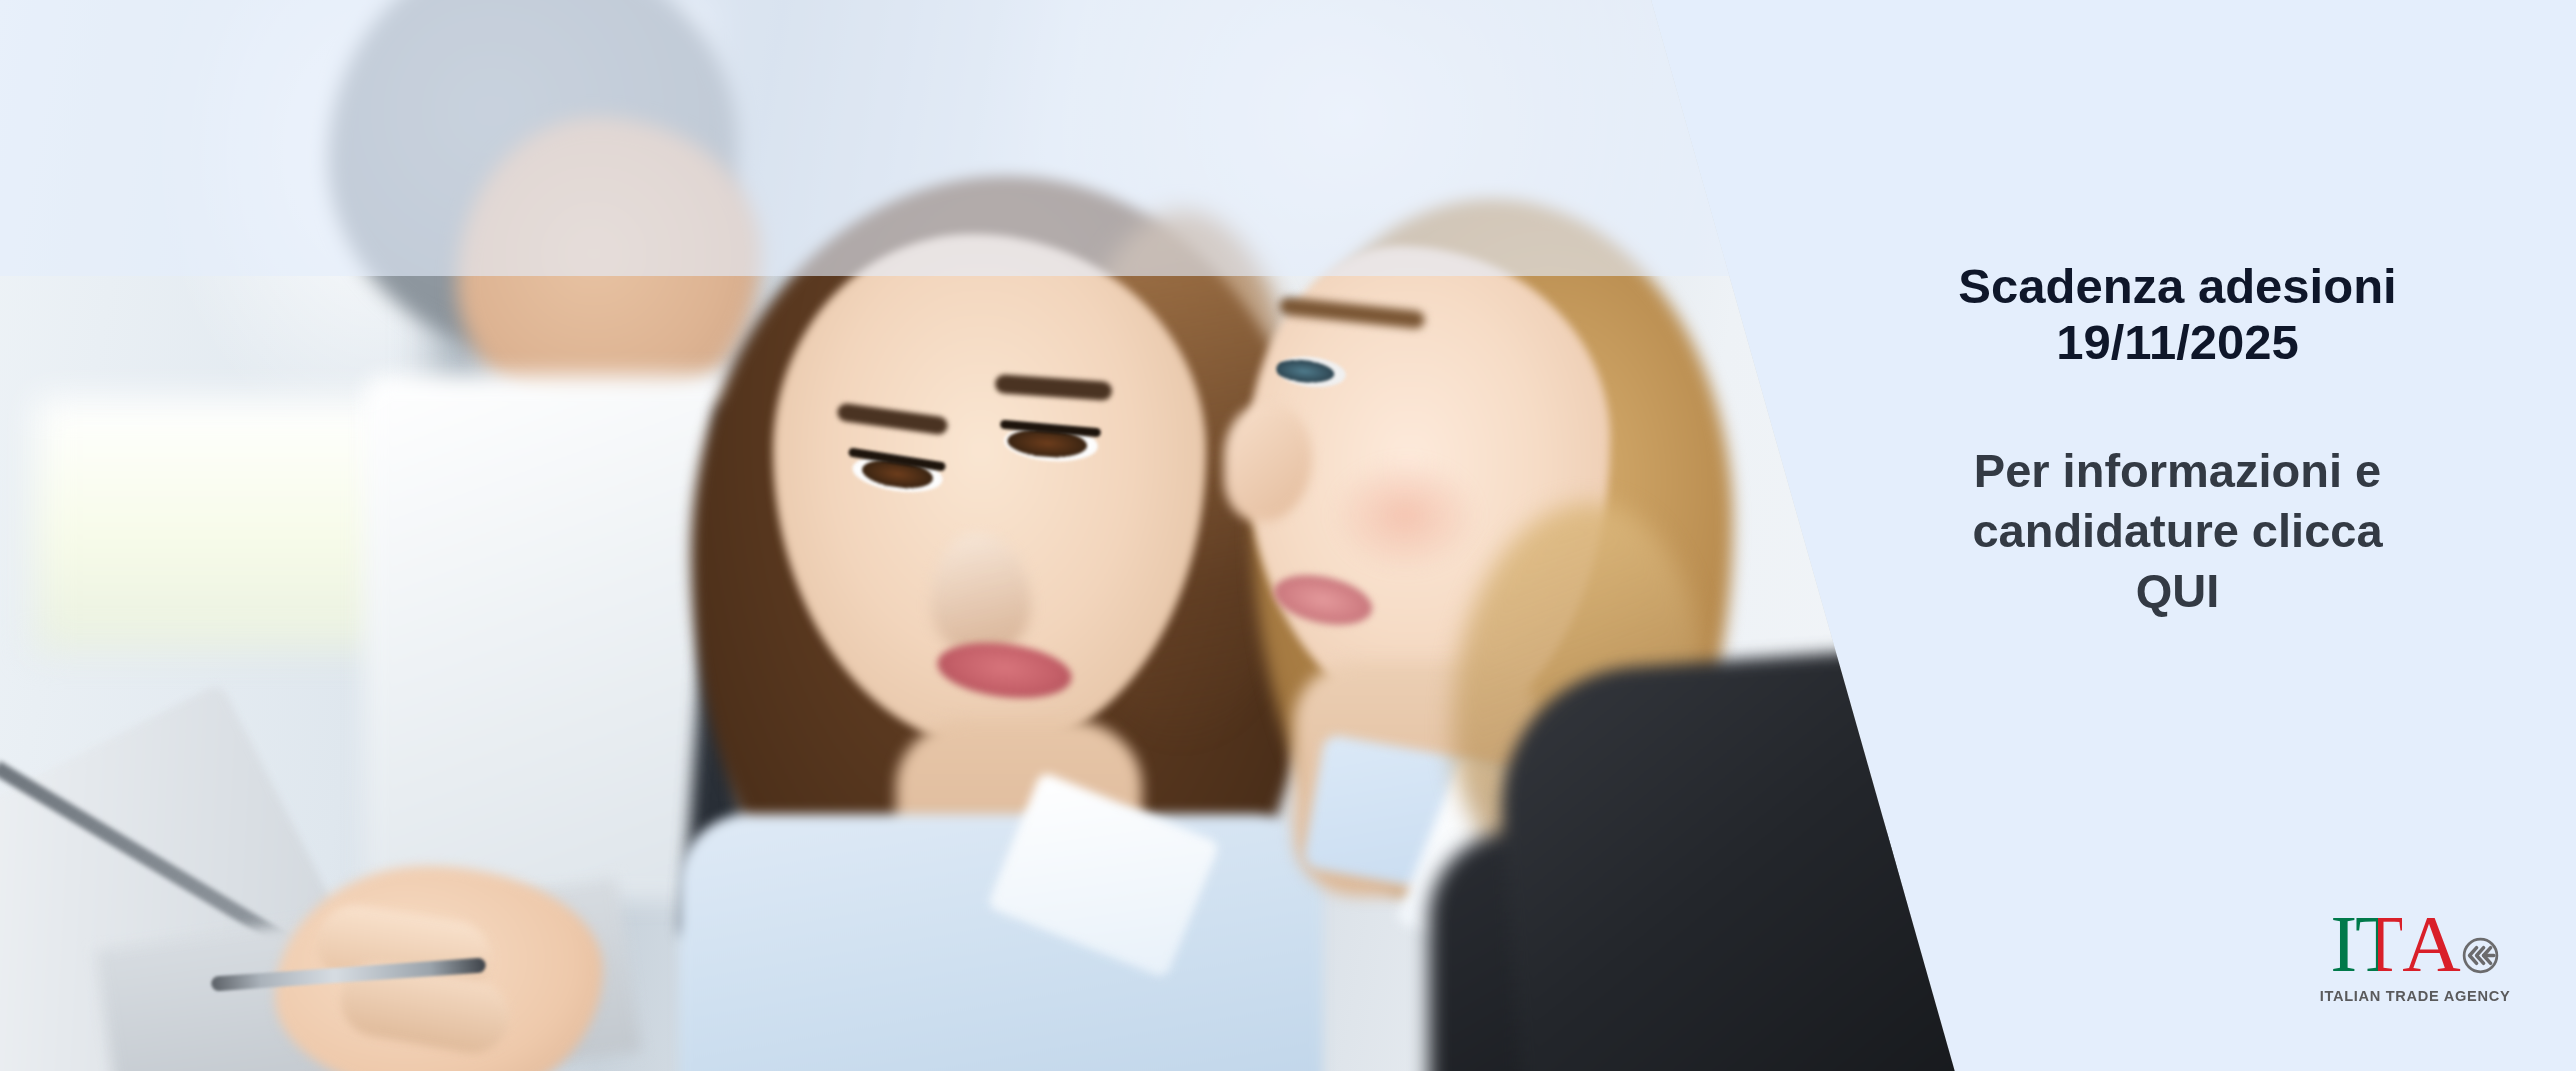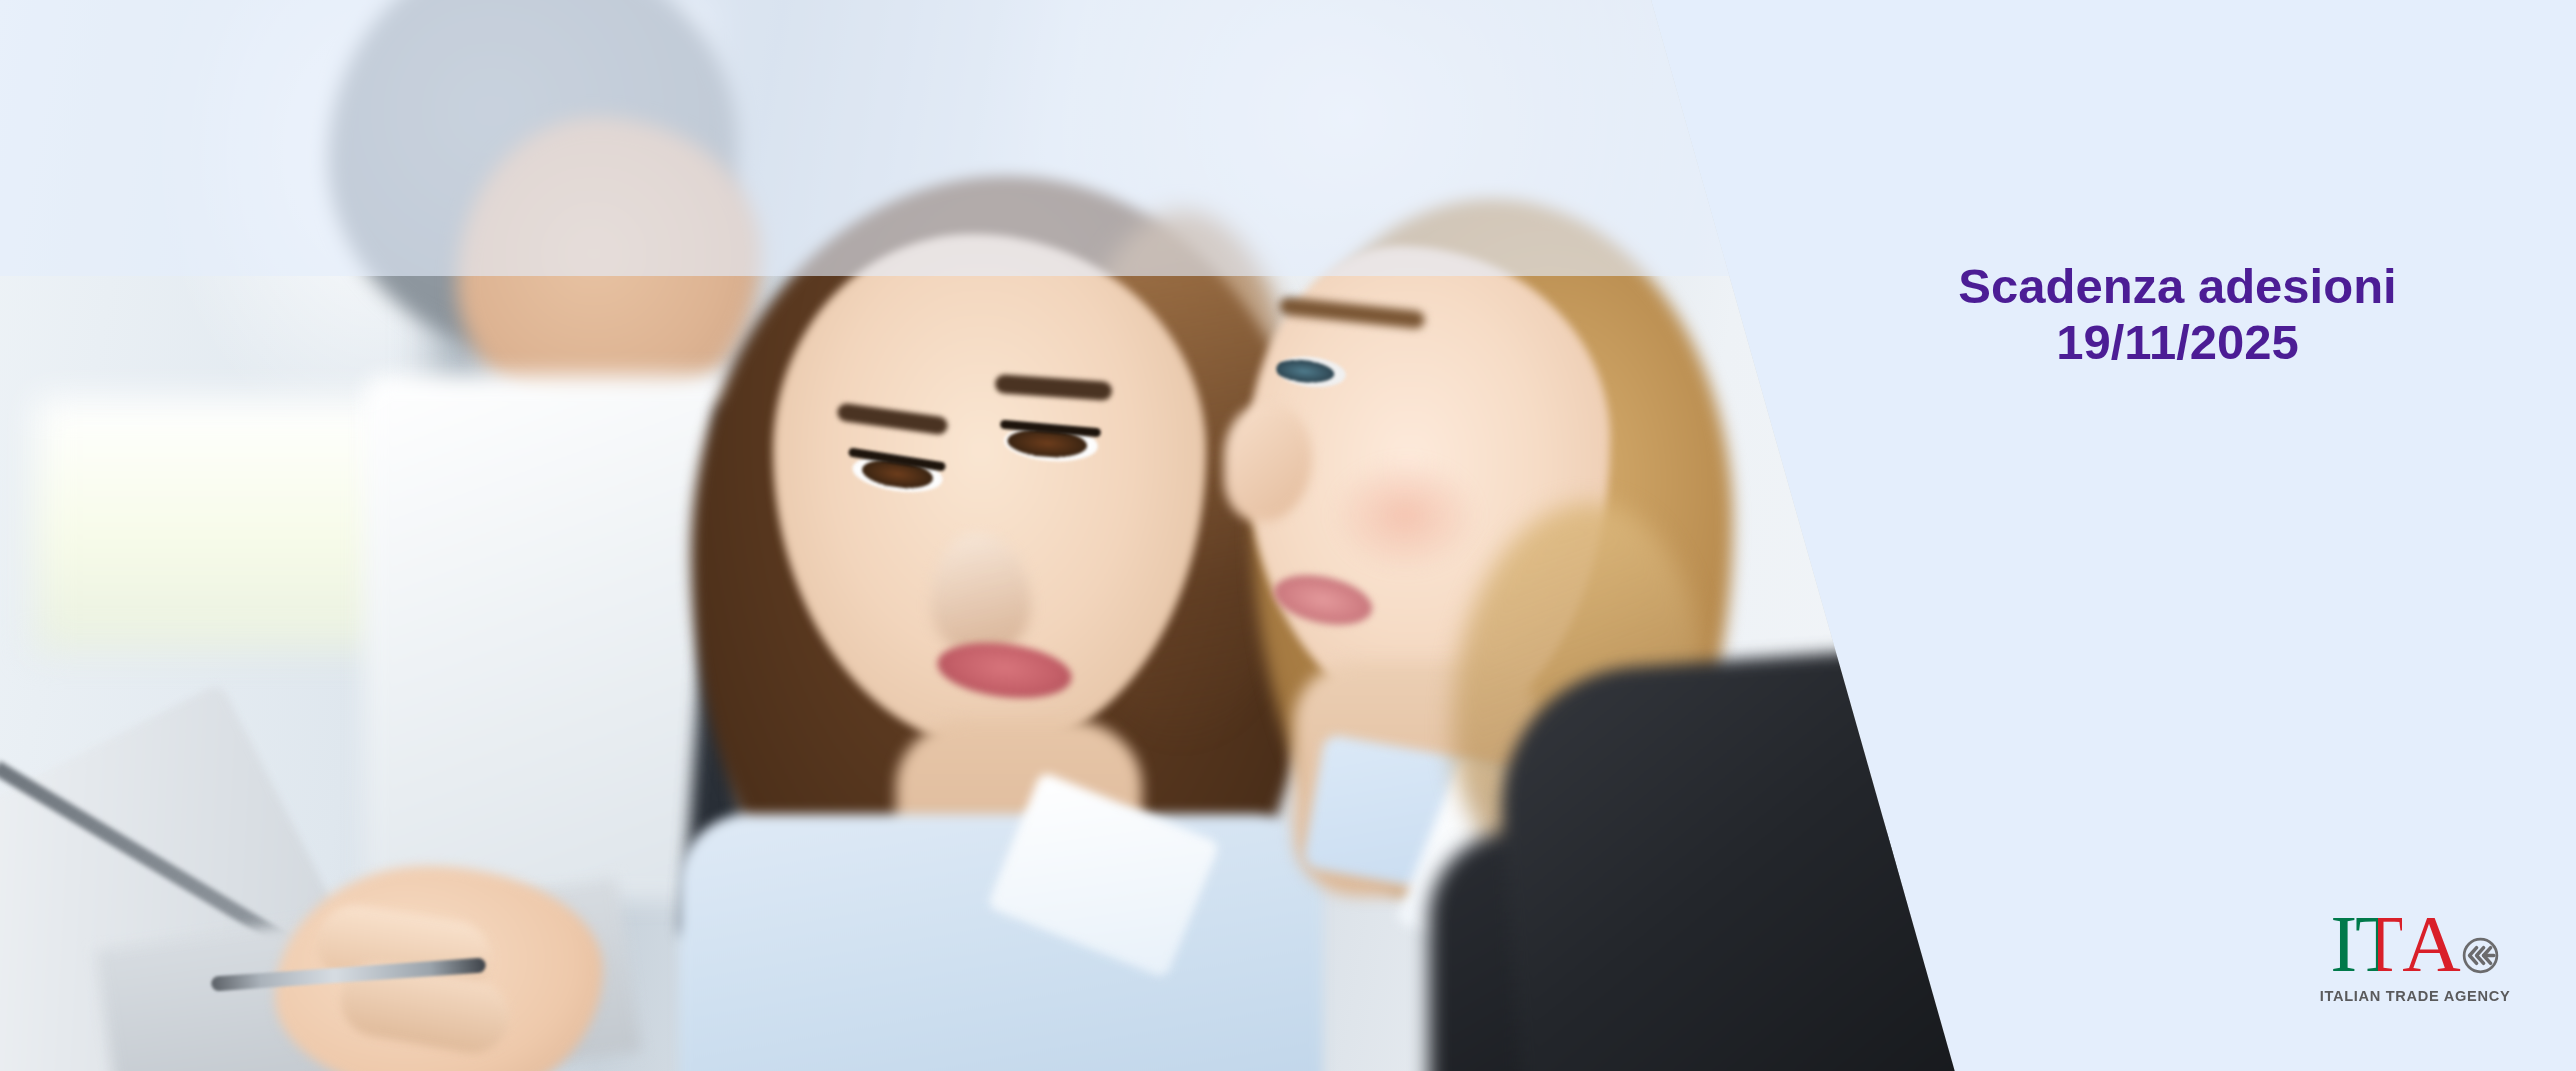--- a/index.html
+++ b/index.html
@@ -289,21 +289,21 @@
   }
 
   
   .right-panel{
     position:absolute;
     left:1791px;top:258px;width:773px;
     text-align:center;
     z-index:12;
   }
   .deadline{
-    color:#4c1d95;
+    color:#0f172a;
     font-weight:bold;
     font-size:49px;
     line-height:1.15;
   }
   .cta{
     margin-top:70px;
     color:#333a44;
     font-weight:bold;
     font-size:47px;
     line-height:1.28;
@@ -403,20 +403,25 @@
 
       <div class="top-overlay"></div>
     </div>
   </div>
 
 
   <div class="right-panel">
     <div class="deadline">
       <div>Scadenza adesioni</div>
       <div>19/11/2025</div>
+    </div>
+    <div class="cta">
+      <div>Per informazioni e</div>
+      <div>candidature clicca</div>
+      <div>QUI</div>
     </div>
   </div>
 
   <div class="logo">
     <div class="logo-mark">
       <span class="logo-i">I</span>
       <span class="logo-t">T</span>
       <span class="logo-a">A</span>
       <span class="logo-badge">
         <svg viewBox="0 0 100 100" width="39" height="39" aria-hidden="true">

